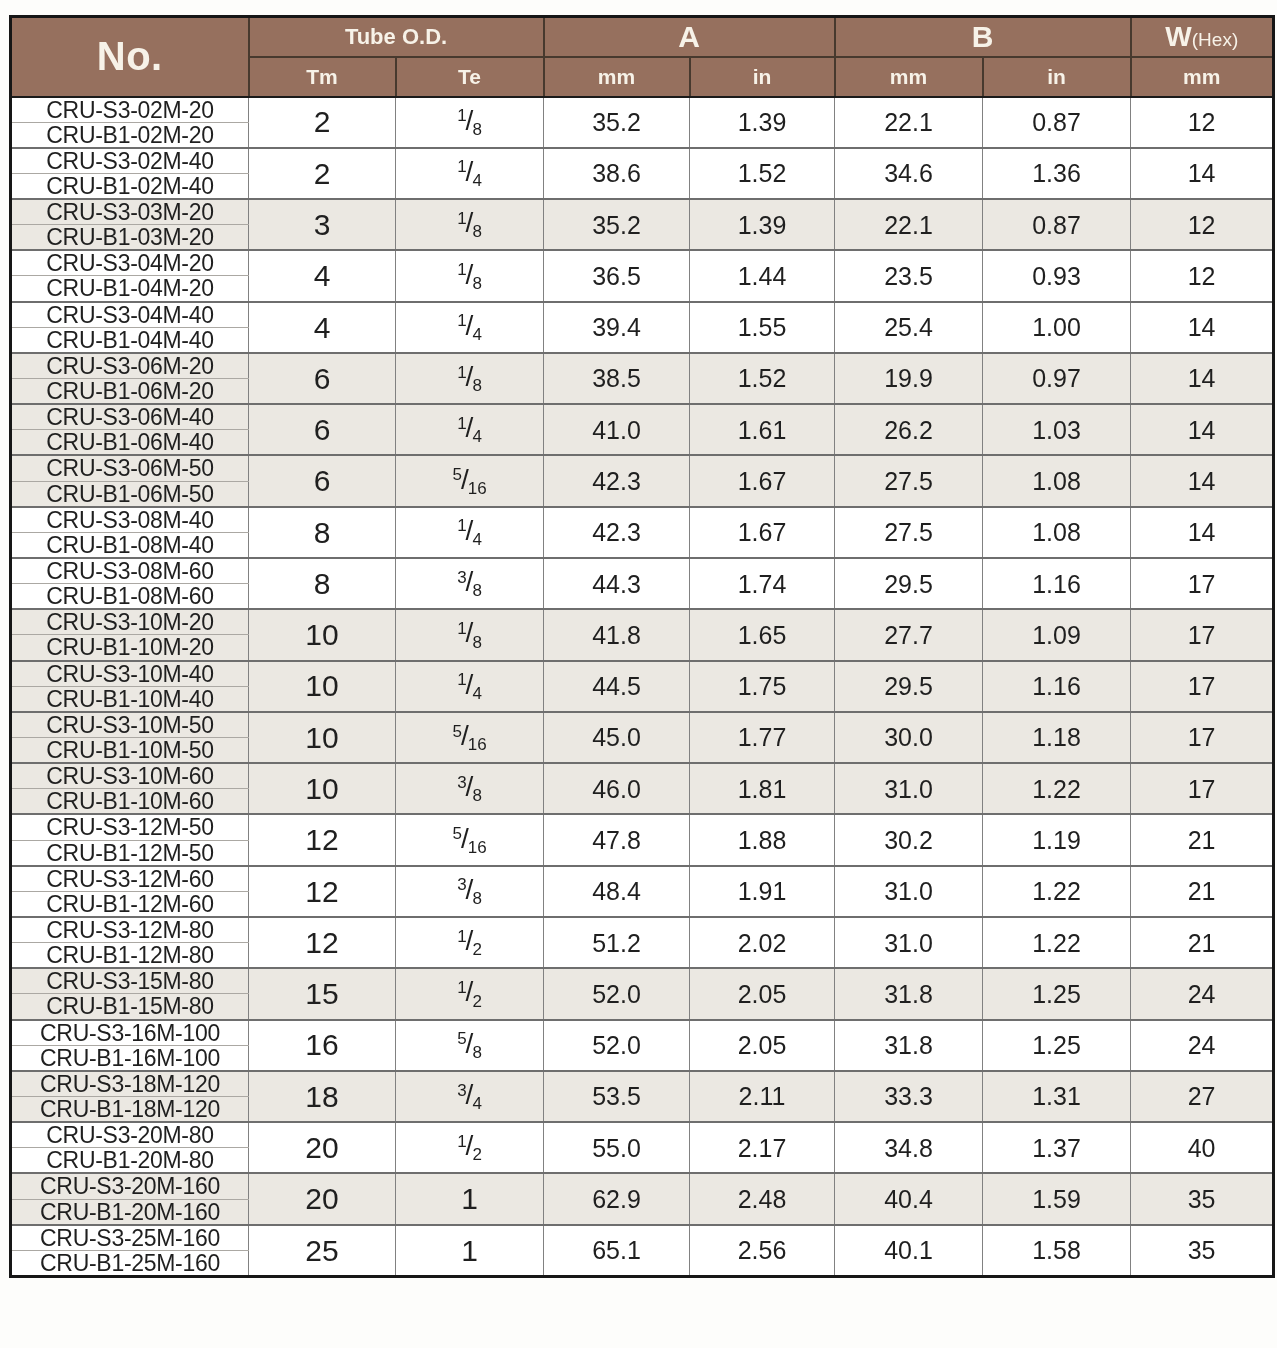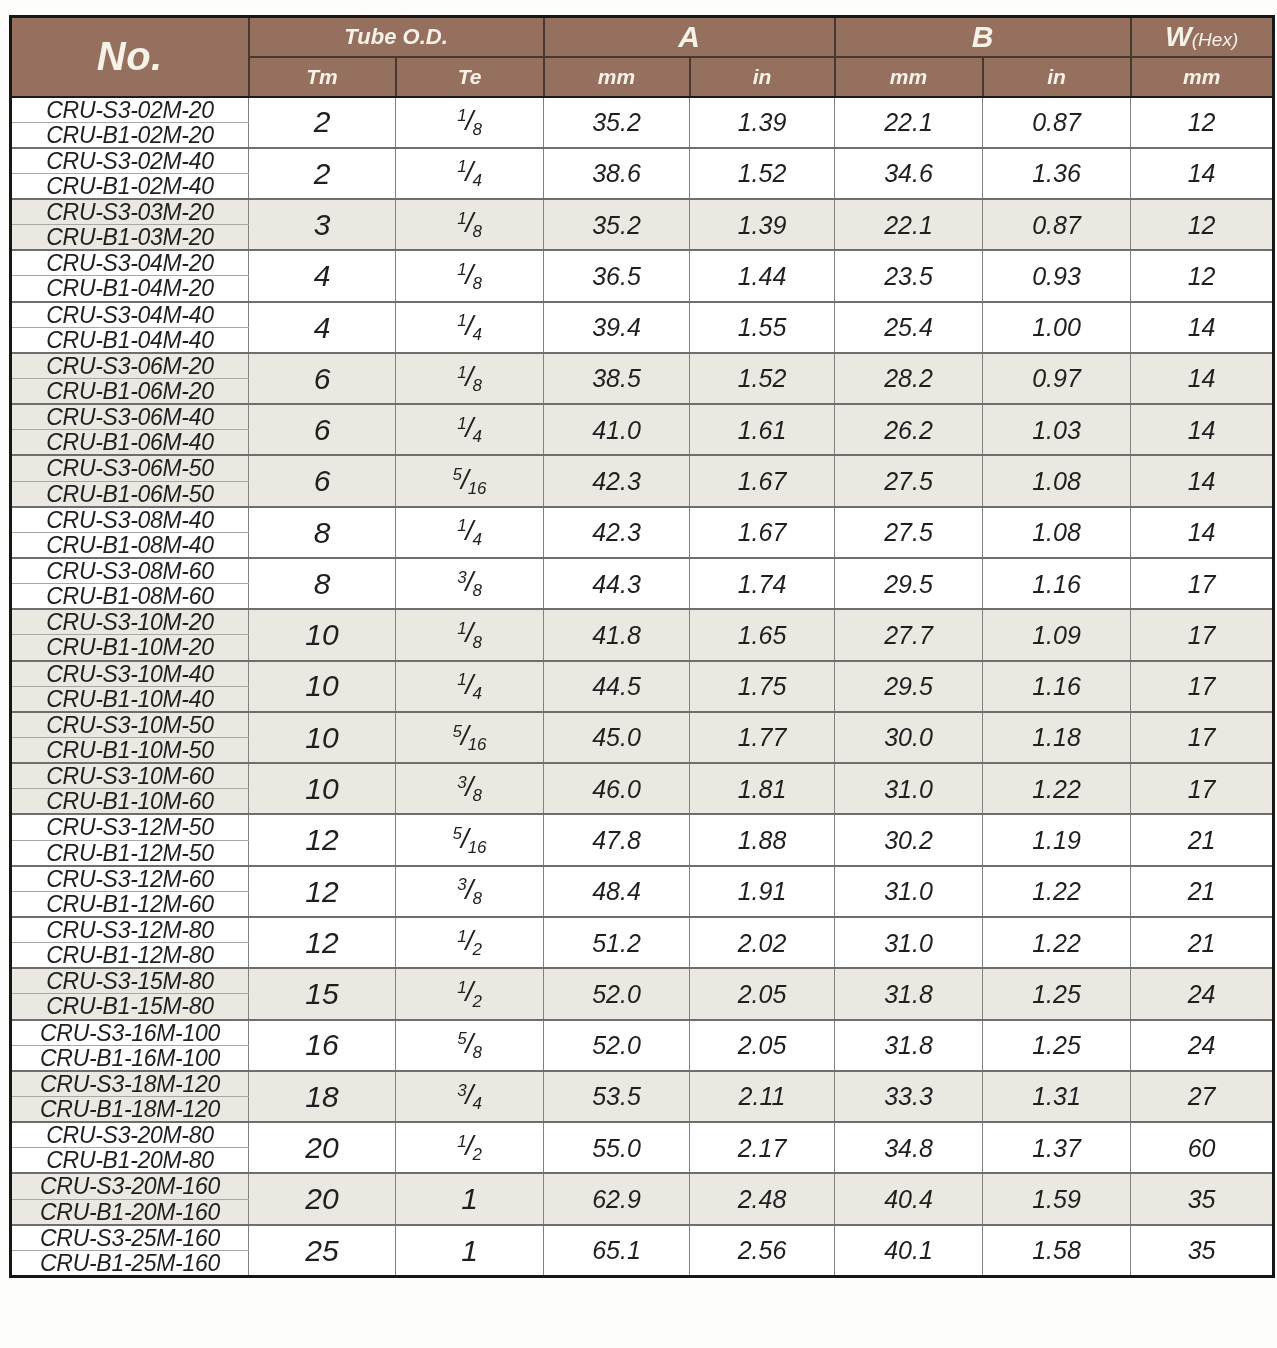--- a/index.html
+++ b/index.html
@@ -19,21 +19,20 @@
   html, body {
     margin: 0; padding: 0;
     background: var(--page-bg);
     font-family: "Liberation Sans", sans-serif;
     color: var(--text);
   }
   .page {
     width: 1275px;
     height: 1348px;
     padding: 15px 22px 0 9px;
-    font-style: italic;
   }
   table.spec {
     border-collapse: collapse;
     width: 1263px;
     table-layout: fixed;
     border: 3px solid var(--border-outer);
     background: var(--row-plain);
   }
   
   thead th {
@@ -209,21 +208,21 @@
   </tr>
 
   <tr class="row-top shaded">
     <td class="no">CRU-S3-06M-20</td>
     <td class="tm" rowspan="2">6</td>
     <td class="te" rowspan="2">
       <span class="frac"><sup>1</sup><span class="slash">/</span><sub>8</sub></span>
     </td>
     <td class="val" rowspan="2">38.5</td>
     <td class="val" rowspan="2">1.52</td>
-    <td class="val" rowspan="2">28.2</td>
+    <td class="val" rowspan="2">19.9</td>
     <td class="val" rowspan="2">0.97</td>
     <td class="val" rowspan="2">14</td>
   </tr>
   <tr class="row-bottom shaded">
     <td class="no">CRU-B1-06M-20</td>
   </tr>
 
   <tr class="row-top shaded">
     <td class="no">CRU-S3-06M-40</td>
     <td class="tm" rowspan="2">6</td>
@@ -451,21 +450,21 @@
   <tr class="row-top">
     <td class="no">CRU-S3-20M-80</td>
     <td class="tm" rowspan="2">20</td>
     <td class="te" rowspan="2">
       <span class="frac"><sup>1</sup><span class="slash">/</span><sub>2</sub></span>
     </td>
     <td class="val" rowspan="2">55.0</td>
     <td class="val" rowspan="2">2.17</td>
     <td class="val" rowspan="2">34.8</td>
     <td class="val" rowspan="2">1.37</td>
-    <td class="val" rowspan="2">60</td>
+    <td class="val" rowspan="2">40</td>
   </tr>
   <tr class="row-bottom">
     <td class="no">CRU-B1-20M-80</td>
   </tr>
 
   <tr class="row-top shaded">
     <td class="no">CRU-S3-20M-160</td>
     <td class="tm" rowspan="2">20</td>
     <td class="te" rowspan="2">
       <span class="frac whole"><sup>1</sup></span>

